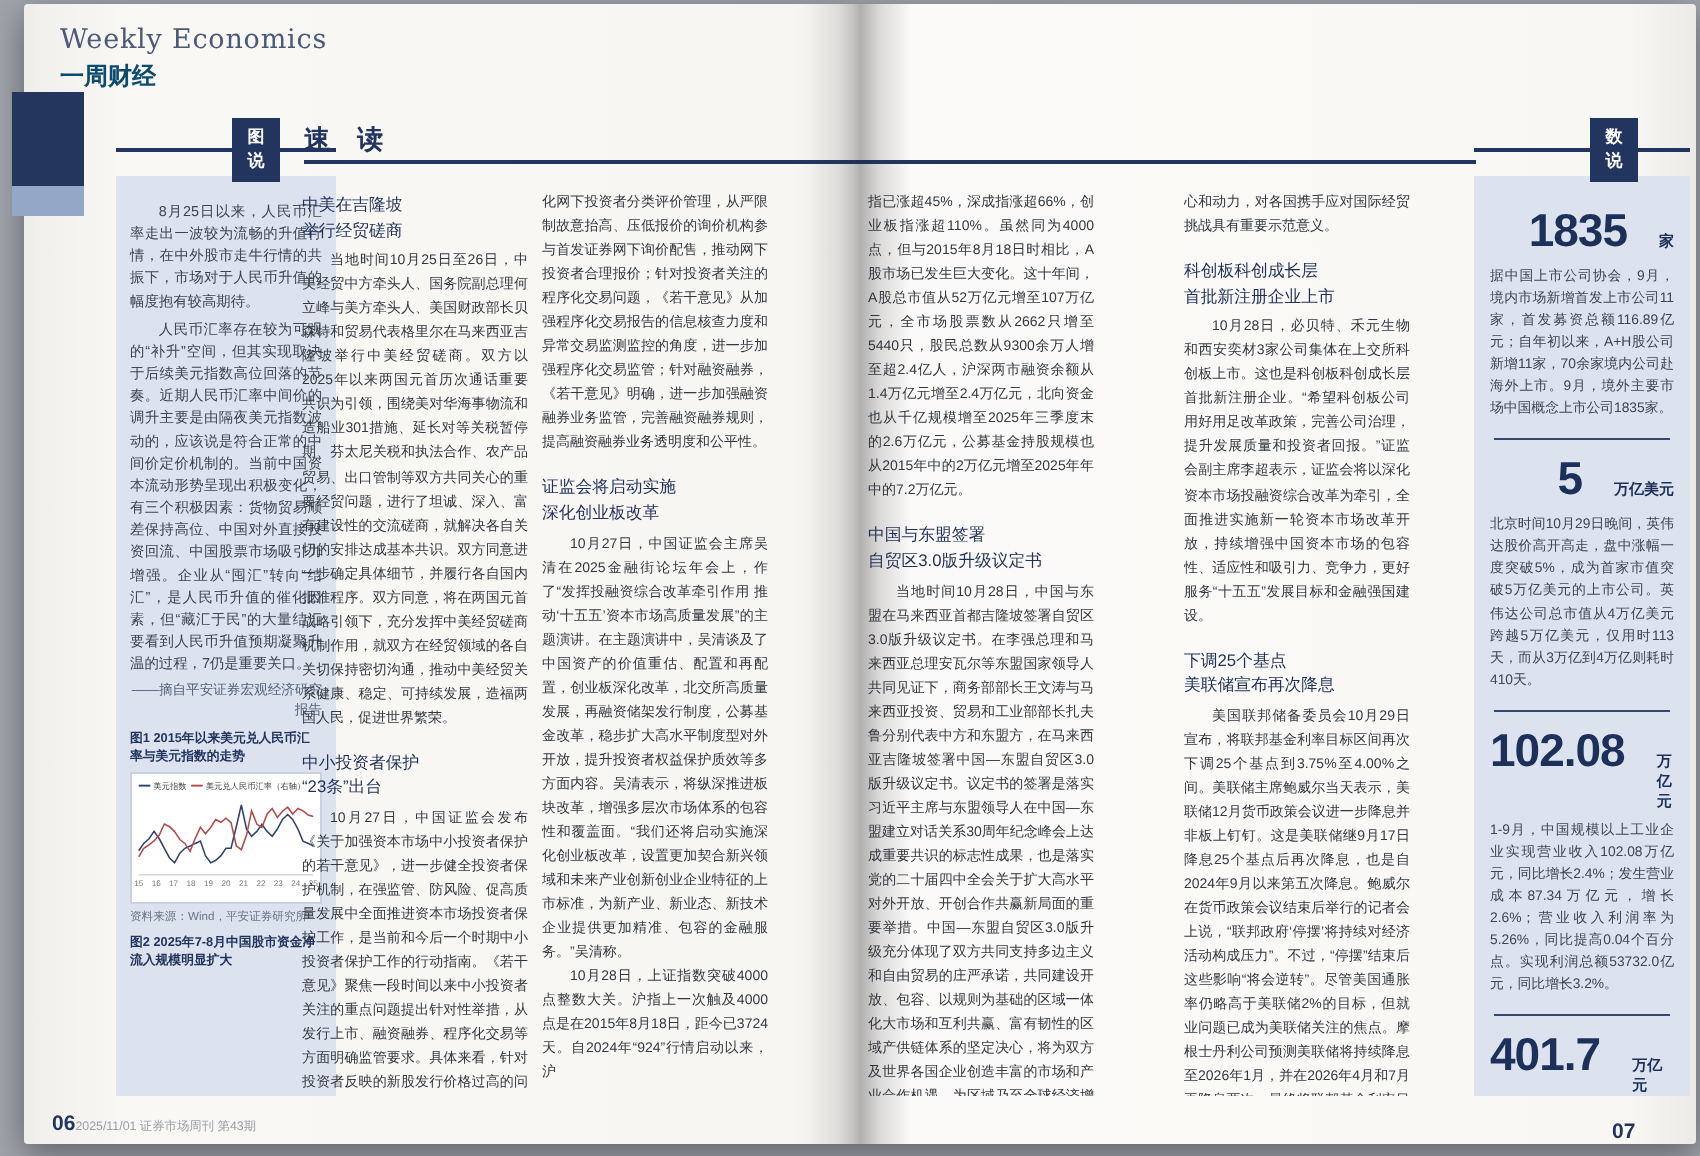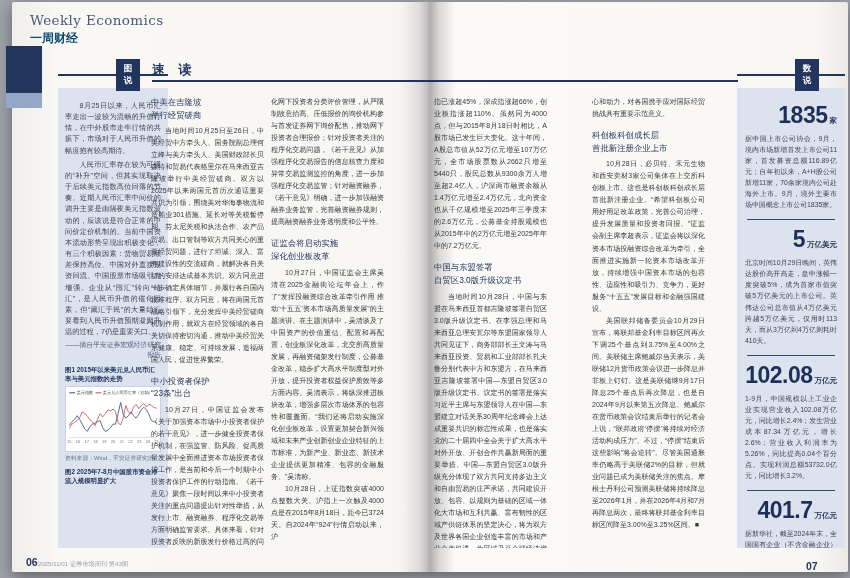--- a/index.html
+++ b/index.html
@@ -33,21 +33,21 @@
   .fig-svg{display:block;background:#fff;border:.5px solid #c9d2e2}
   .fig-src{font-size:5.8px;color:#6a7488;margin-top:2px}
   .qr-head{position:absolute;left:152px;top:61px;font-size:13px;font-weight:bold;color:#22355f;letter-spacing:5px;z-index:2}
   .qr-rule{position:absolute;left:152px;top:80px;width:586px;height:1.5px;background:#22355f;z-index:1}
   .col{position:absolute;top:96px;width:113px;height:452px;overflow:hidden;z-index:1}
   #col1{left:151px}#col2{left:271px}#col3{left:434px}#col4{left:592px}
   .art-h{font-size:8.4px;font-weight:normal;color:#1f3159;line-height:1.5;margin:9px 0 4px;white-space:pre-line}
   .col .art-h:first-child{margin-top:0}
   .art-p{font-size:7px;line-height:1.72;color:#33383f;text-align:justify;text-indent:2em}
   .art-p.cont{text-indent:0}
-  .num-row{display:flex;justify-content:flex-end;align-items:baseline;gap:2px;margin-top:6px}
+  .num-row{display:flex;justify-content:flex-end;align-items:baseline;gap:16px;margin-top:6px}
   .num-big{font-size:23px;font-weight:bold;color:#1d3059;letter-spacing:-.5px}
   .num-unit{font-size:7.5px;font-weight:bold;color:#1d3059}
   .num-body{font-size:6.9px;line-height:1.6;color:#3d4452;text-align:justify;margin-top:4px}
   .num-divider{border-top:1px solid #35496f;margin:9px 2px 2px}
   .footer-left{position:absolute;left:26px;top:556px;z-index:2;display:flex;align-items:baseline;gap:0}
   .pageno{font-size:10.5px;font-weight:bold;color:#22355f}
   .footer-meta{font-size:6.2px;color:#9aa0a8}
   .footer-right{position:absolute;left:806px;top:556px;z-index:2}
 </style>
 </head>
@@ -122,20 +122,22 @@
     <h3 class="art-h">中国与东盟签署
 自贸区3.0版升级议定书</h3>
     <p class="art-p">当地时间10月28日，中国与东盟在马来西亚首都吉隆坡签署自贸区3.0版升级议定书。在李强总理和马来西亚总理安瓦尔等东盟国家领导人共同见证下，商务部部长王文涛与马来西亚投资、贸易和工业部部长扎夫鲁分别代表中方和东盟方，在马来西亚吉隆坡签署中国—东盟自贸区3.0版升级议定书。议定书的签署是落实习近平主席与东盟领导人在中国—东盟建立对话关系30周年纪念峰会上达成重要共识的标志性成果，也是落实党的二十届四中全会关于扩大高水平对外开放、开创合作共赢新局面的重要举措。中国—东盟自贸区3.0版升级充分体现了双方共同支持多边主义和自由贸易的庄严承诺，共同建设开放、包容、以规则为基础的区域一体化大市场和互利共赢、富有韧性的区域产供链体系的坚定决心，将为双方及世界各国企业创造丰富的市场和产业合作机遇，为区域乃至全球经济增长注入强大信</p>
   </div>
 
   <div class="col" id="col4">
     <p class="art-p cont">心和动力，对各国携手应对国际经贸挑战具有重要示范意义。</p>
     <h3 class="art-h">科创板科创成长层
 首批新注册企业上市</h3>
     <p class="art-p">10月28日，必贝特、禾元生物和西安奕材3家公司集体在上交所科创板上市。这也是科创板科创成长层首批新注册企业。“希望科创板公司用好用足改革政策，完善公司治理，提升发展质量和投资者回报。”证监会副主席李超表示，证监会将以深化资本市场投融资综合改革为牵引，全面推进实施新一轮资本市场改革开放，持续增强中国资本市场的包容性、适应性和吸引力、竞争力，更好服务“十五五”发展目标和金融强国建设。</p>
+    <h3 class="art-h">下调25个基点
+美联储宣布再次降息</h3>
     <p class="art-p">美国联邦储备委员会10月29日宣布，将联邦基金利率目标区间再次下调25个基点到3.75%至4.00%之间。美联储主席鲍威尔当天表示，美联储12月货币政策会议进一步降息并非板上钉钉。这是美联储继9月17日降息25个基点后再次降息，也是自2024年9月以来第五次降息。鲍威尔在货币政策会议结束后举行的记者会上说，“联邦政府‘停摆’将持续对经济活动构成压力”。不过，“停摆”结束后这些影响“将会逆转”。尽管美国通胀率仍略高于美联储2%的目标，但就业问题已成为美联储关注的焦点。摩根士丹利公司预测美联储将持续降息至2026年1月，并在2026年4月和7月再降息两次，最终将联邦基金利率目标区间降至3.00%至3.25%区间。■</p>
   </div>
 
   <div class="tab-rule" id="rule-shushuo"></div>
   <div class="tab" id="tab-shushuo">数
 说</div>
   <aside class="panel" id="panel-shushuo">
     <div class="num-item">
       <div class="num-row">
         <span class="num-big">1835</span>

